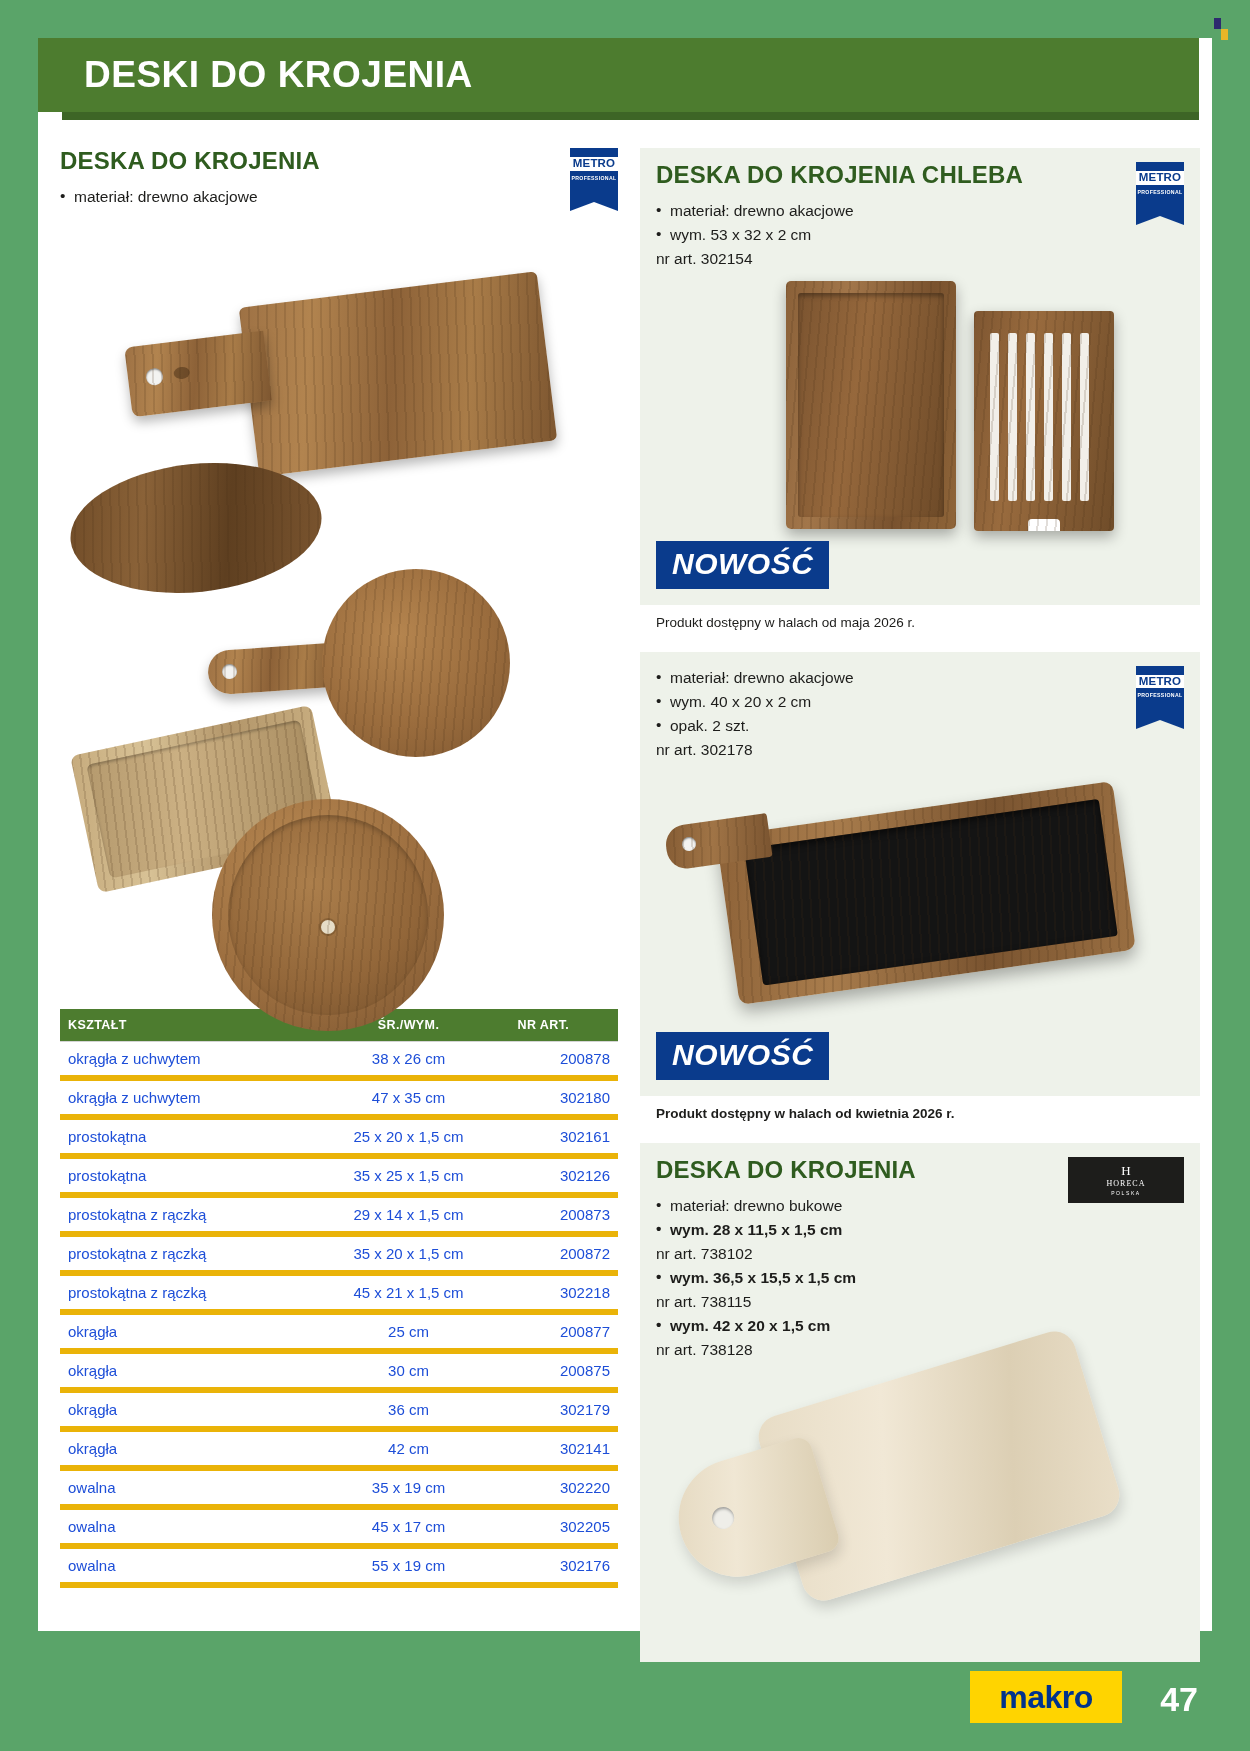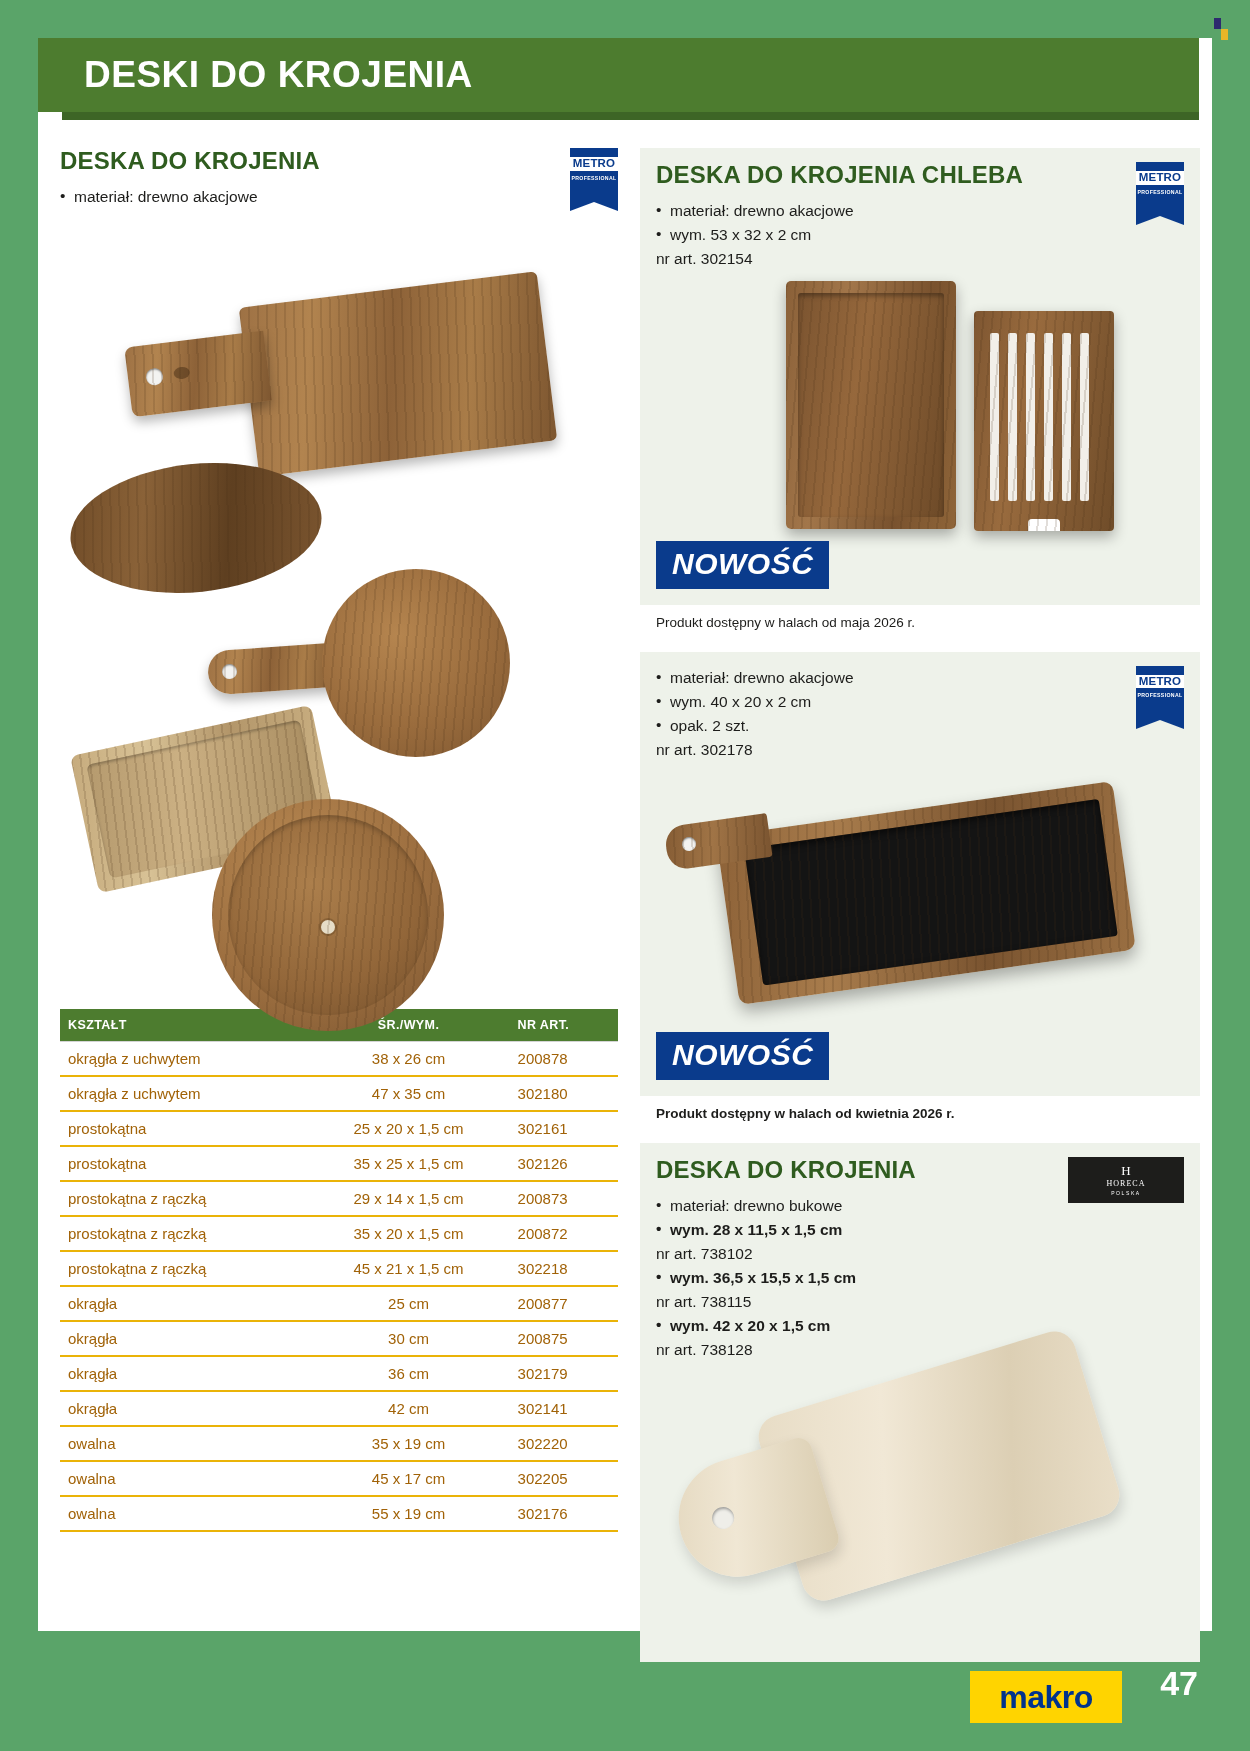--- a/index.html
+++ b/index.html
@@ -157,38 +157,38 @@
     font-size: 15px;
   }
   table.spec thead th {
     background: #4d7c2f; color: #ffffff;
     font-size: 12.5px; font-weight: bold; letter-spacing: .4px;
     padding: 9px 8px; text-align: left;
   }
   table.spec thead th.c2 { text-align: center; }
   table.spec thead th.c3 { text-align: left; }
   table.spec tbody td {
-    padding: 8px 8px; border-bottom: 2px solid #eab308;
-    color: #a16207;
+    padding: 8px 8px; border-bottom: 6px solid #eab308;
+    color: #1d4ed8;
   }
   table.spec tbody td.c2 { text-align: center; }
-  table.spec tbody td.c3 { text-align: left; }
+  table.spec tbody td.c3 { text-align: right; }
   table.spec tbody tr:first-child td { border-top: 1px solid #d4d4d4; }
 
   
   .makro-logo {
     position: absolute; right: 128px; bottom: 28px;
     width: 152px; height: 52px; background: #ffd400;
     display: flex; align-items: center; justify-content: center;
   }
   .makro-logo span {
     color: #00338d; font-size: 32px; font-weight: bold; letter-spacing: -0.5px;
   }
   .page-number {
-    position: absolute; right: 52px; bottom: 48px;
+    position: absolute; right: 52px; bottom: 32px;
     color: #ffffff; font-size: 34px; font-weight: bold; margin-left: 23px;
   }
 
   .board {
     position: absolute;
     background: linear-gradient(100deg, #9d7144 0%, #b2844f 22%, #8d6238 48%, #a97c48 72%, #7d5630 100%);
     box-shadow: 0 6px 12px rgba(0,0,0,.28);
   }
   .grainy::after {
     content:""; position:absolute; inset:0;

